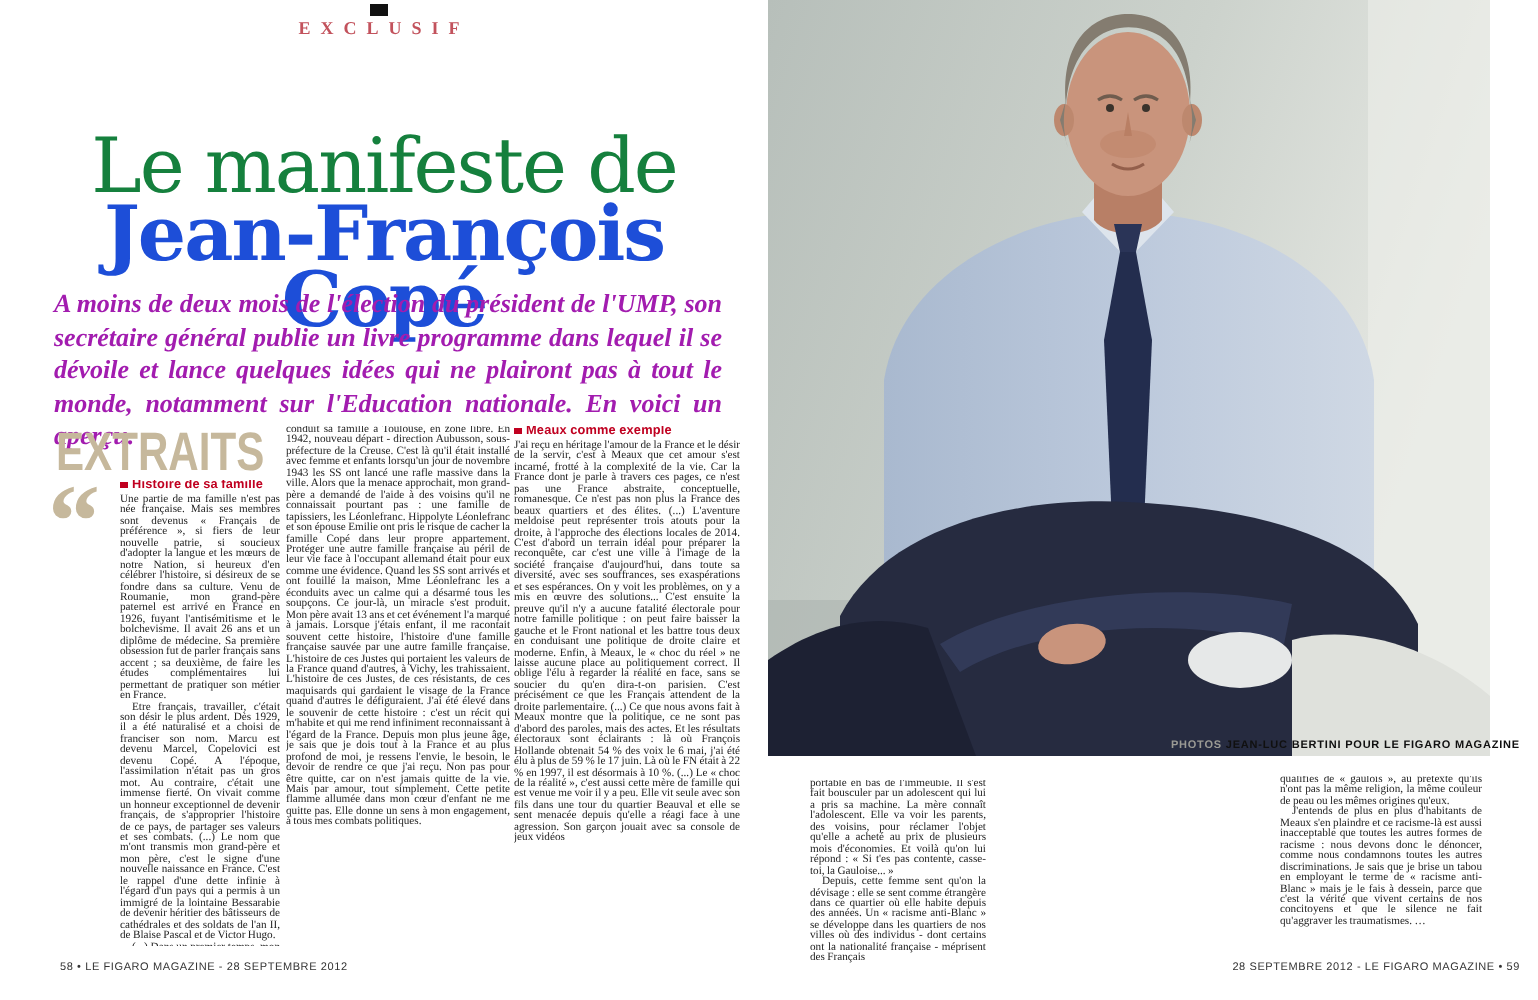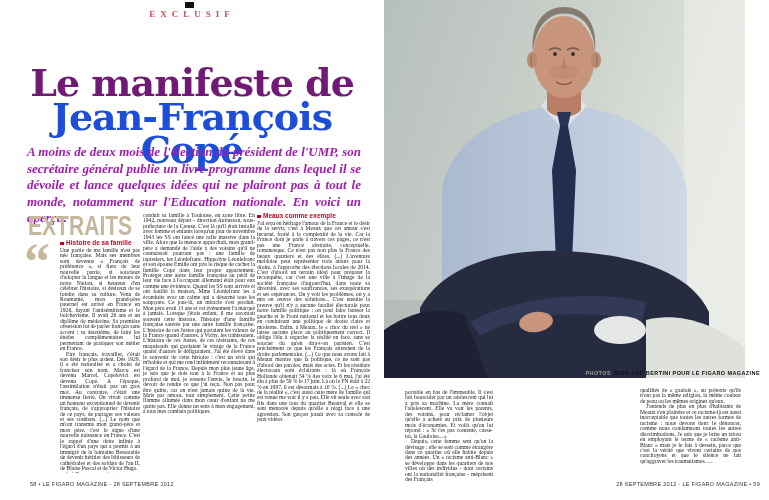--- a/index.html
+++ b/index.html
@@ -12,21 +12,21 @@
   
   .left-page { position:absolute; left:0; top:0; width:384px; height:500px; }
   .fold-mark { position:absolute; left:185px; top:2px; width:9px; height:6px; background:#111; }
   .kicker {
     position:absolute; left:0; top:9px; width:384px; text-align:center;
     font-family:"Liberation Serif", serif; font-weight:bold;
     font-size:9px; letter-spacing:5px; color:#c2525c;
   }
   .title { position:absolute; left:0; top:66px; width:384px; text-align:center;
            font-family:"DejaVu Serif", serif; letter-spacing:-1px; }
-  .title .l1 { font-size:38px; line-height:34px; color:#701a75; font-weight:700; }
+  .title .l1 { font-size:38px; line-height:34px; color:#15803d; font-weight:400; }
   .title .l2 { font-size:38px; line-height:33px; color:#1d4ed8; font-weight:600; }
   .standfirst {
     position:absolute; left:27px; top:144px; width:334px;
     font-style:italic; font-weight:bold; font-size:13px; line-height:16.6px;
     text-align:justify; color:#a21caf;
   }
   .extraits {
     position:absolute; left:28px; top:211px;
     font-family:"Liberation Sans", sans-serif; font-weight:bold; font-size:27px;
     color:#c6b89c; transform:scaleX(0.78); transform-origin:left top; white-space:nowrap;

